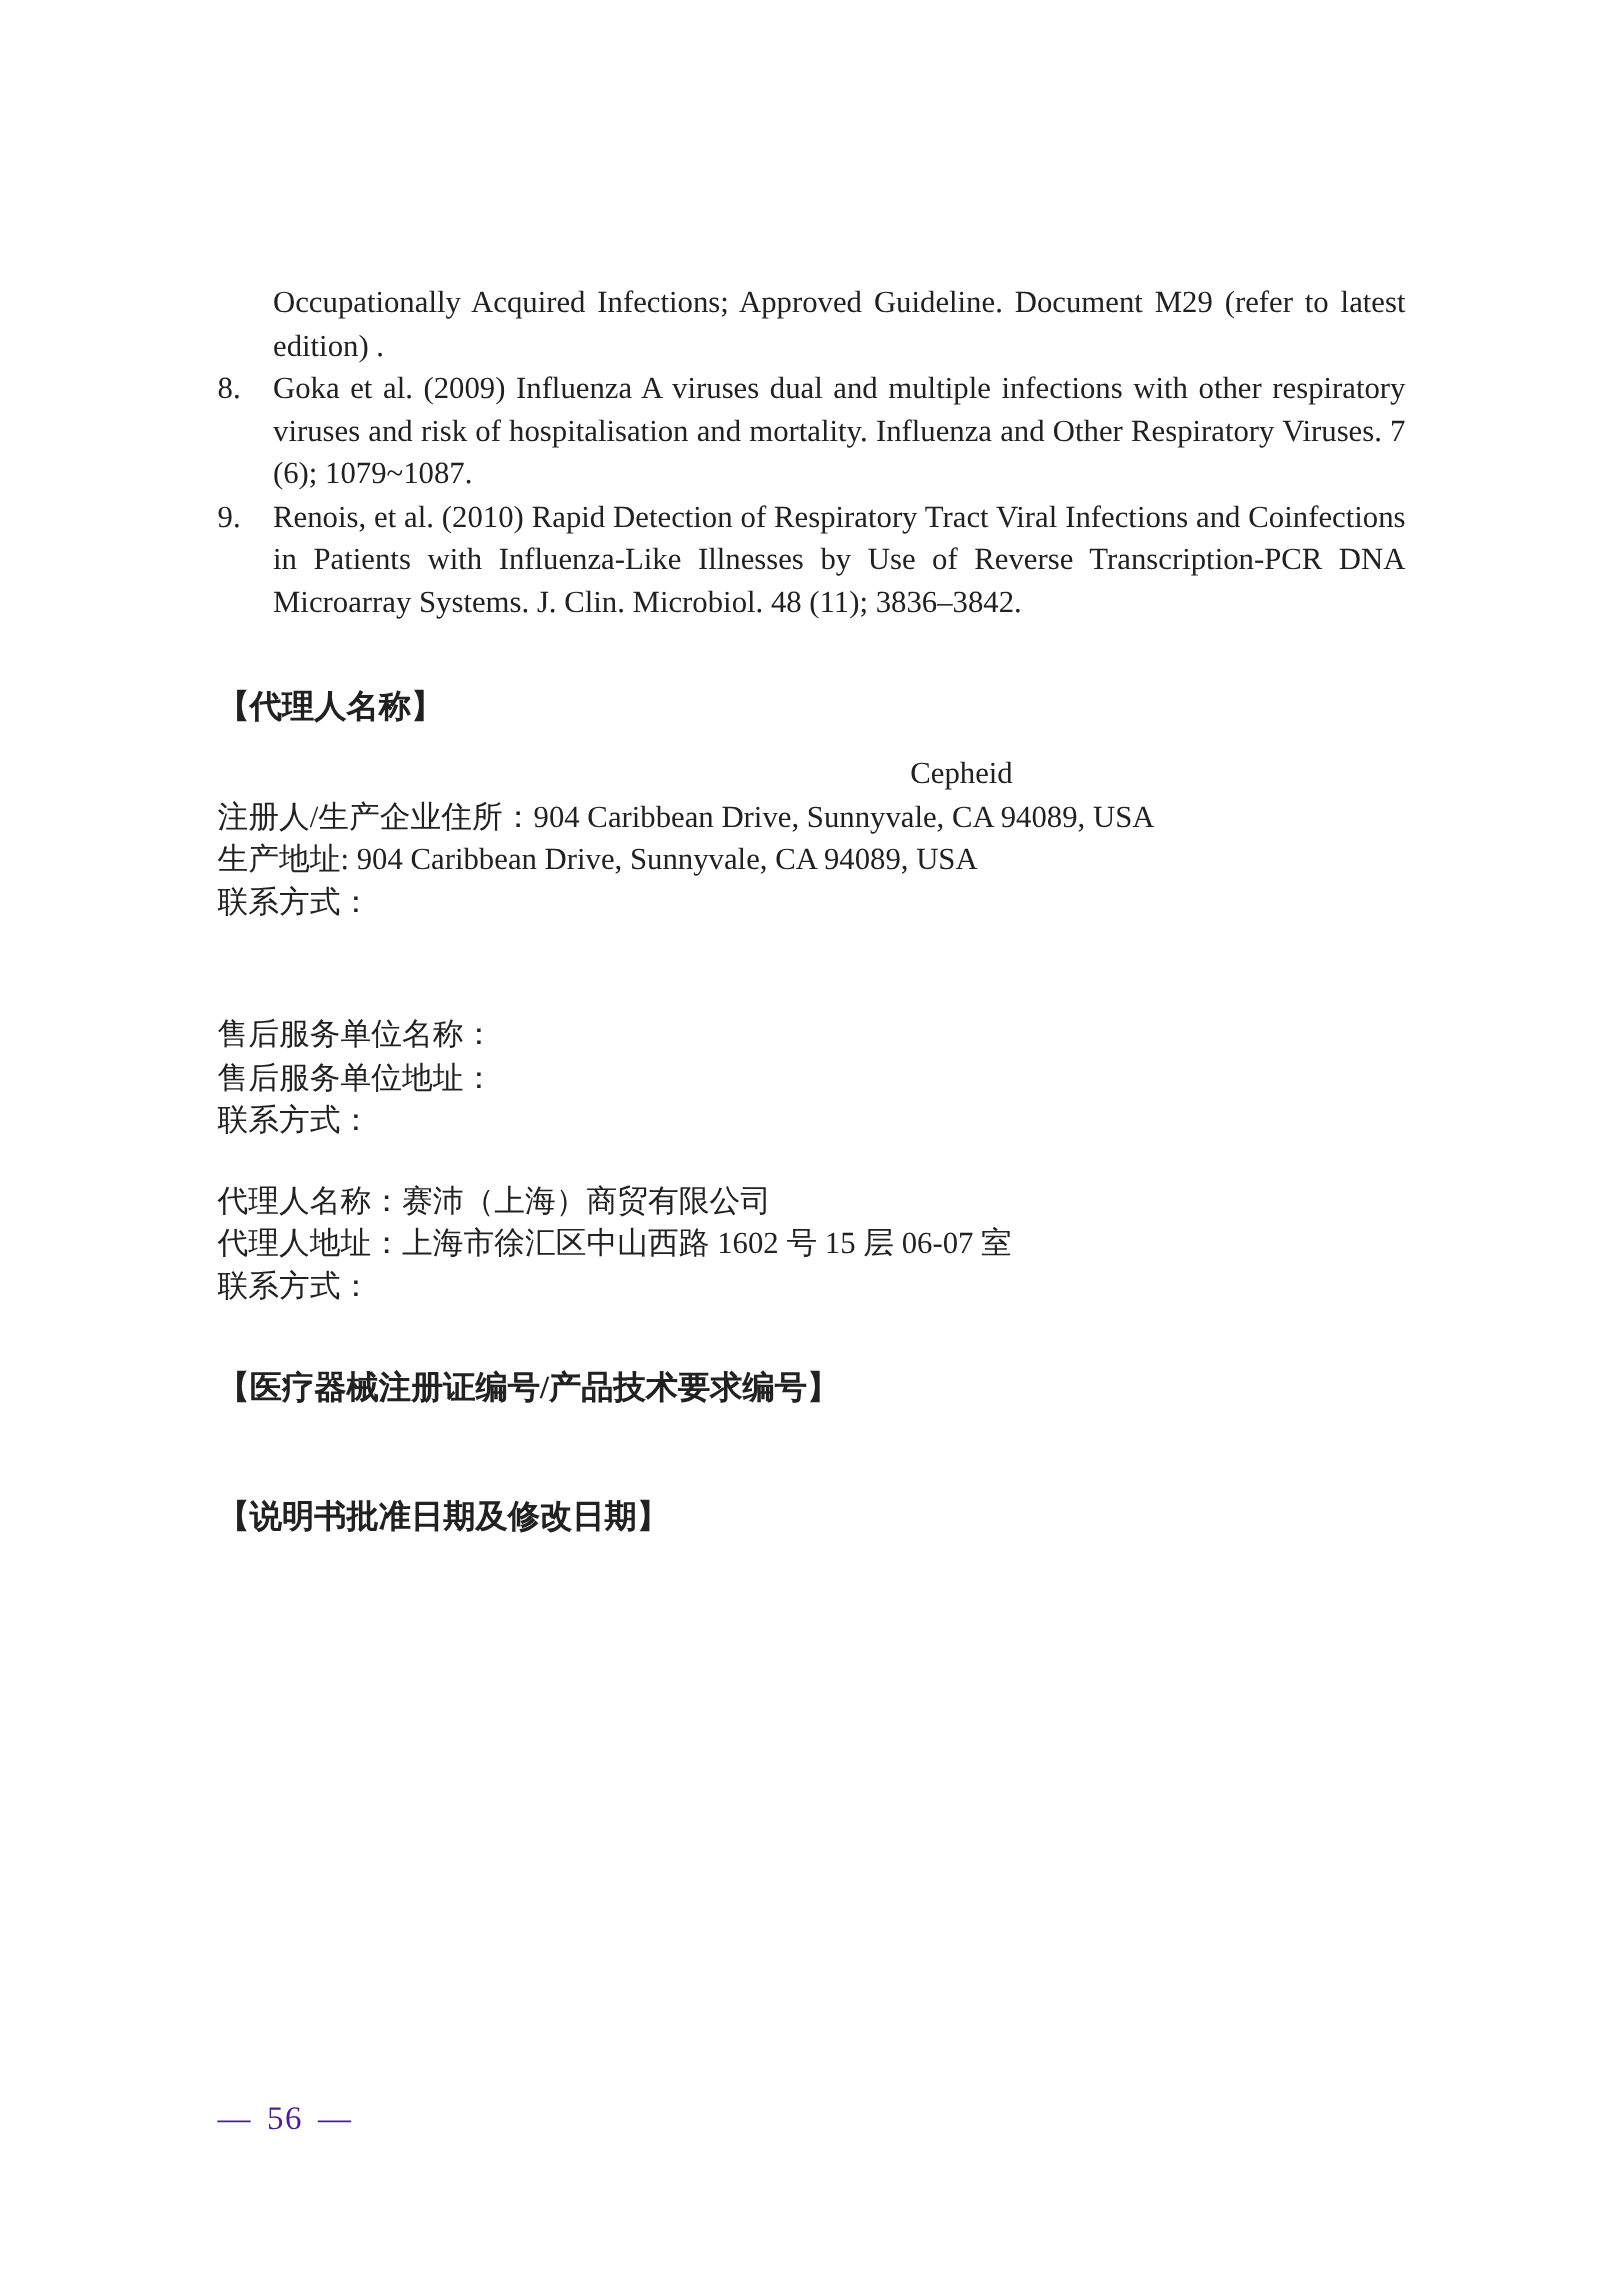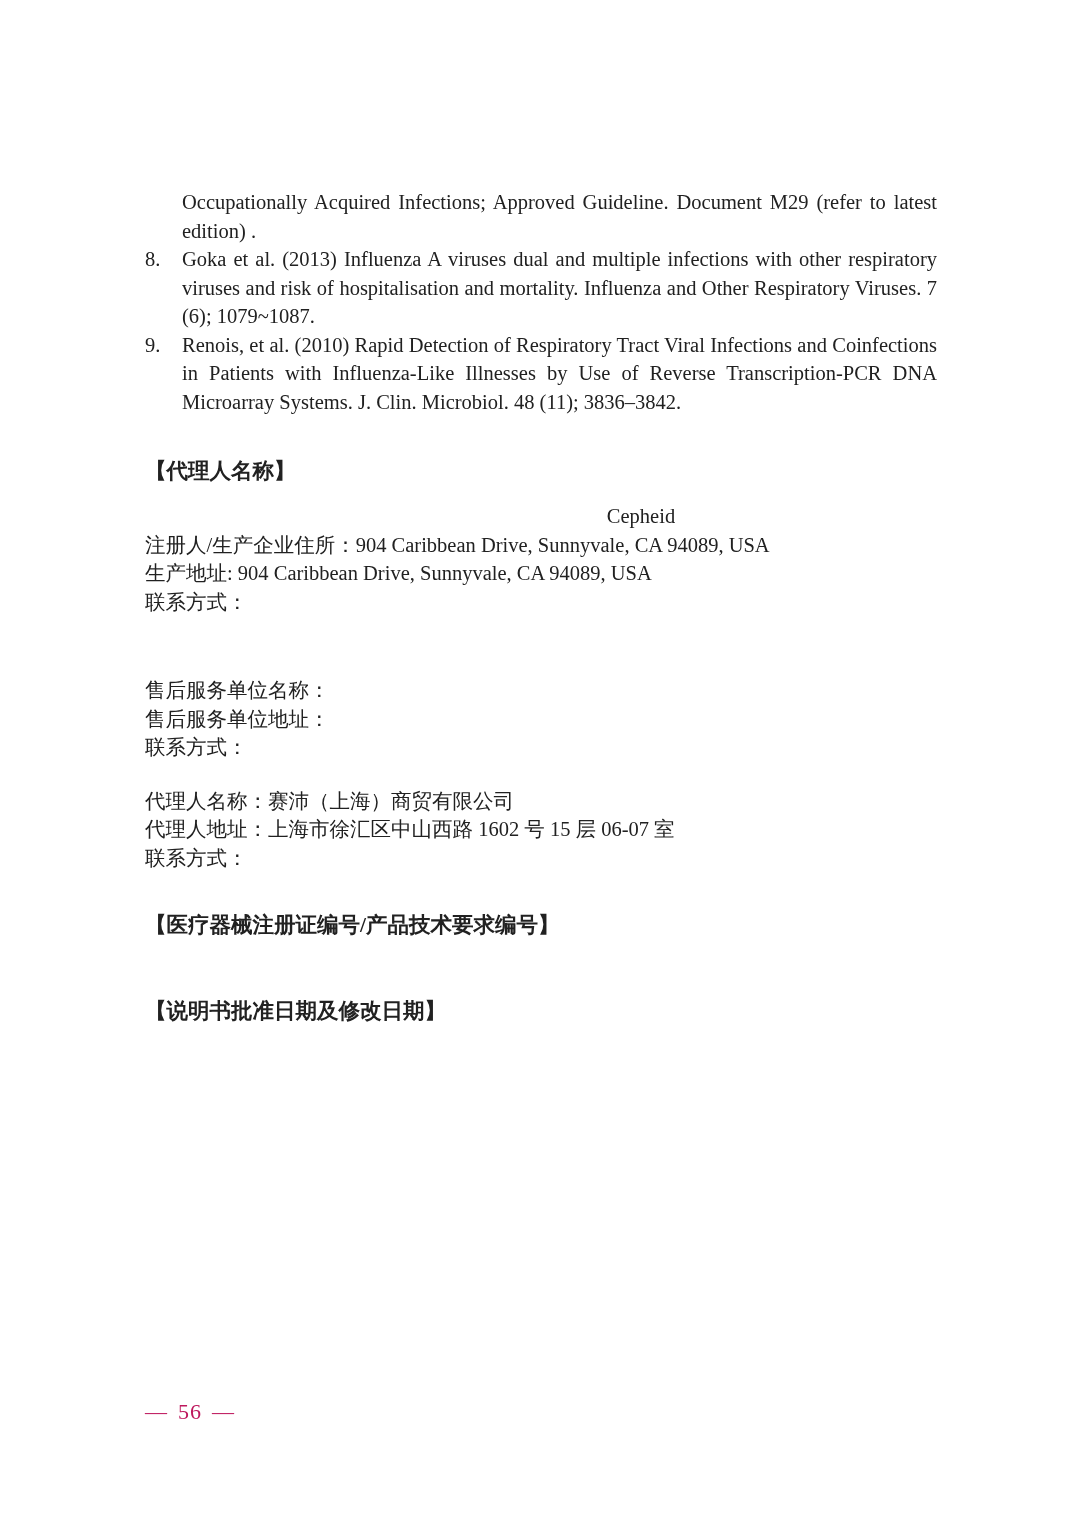--- a/index.html
+++ b/index.html
@@ -60,37 +60,37 @@
   }
   .gap-after-sales { margin-top: 60px; }
   .gap-agent      { margin-top: 25px; }
   
   .page-number {
     position: absolute;
     left: 145px;
     top: 1398px;
     font-size: 22px;
     line-height: 28px;
-    color: #be185d;
+    color: #4c1d95;
     letter-spacing: 1px;
   }
   .page-number .sp { display: inline-block; width: 10px; }
 </style>
 </head>
 <body>
 
 <div class="page">
   <div class="content">
 
     <div>
       <p class="ref-cont">Occupationally Acquired Infections; Approved Guideline. Document M29 (refer to latest edition) .</p>
 
       <div class="ref-item">
         <span class="ref-num">8.</span>
-        <span class="ref-text">Goka et al. (2013) Influenza A viruses dual and multiple infections with other respiratory viruses and risk of hospitalisation and mortality. Influenza and Other Respiratory Viruses. 7 (6); 1079~1087.</span>
+        <span class="ref-text">Goka et al. (2009) Influenza A viruses dual and multiple infections with other respiratory viruses and risk of hospitalisation and mortality. Influenza and Other Respiratory Viruses. 7 (6); 1079~1087.</span>
       </div>
 
       <div class="ref-item">
         <span class="ref-num">9.</span>
         <span class="ref-text">Renois, et al. (2010) Rapid Detection of Respiratory Tract Viral Infections and Coinfections in Patients with Influenza-Like Illnesses by Use of Reverse Transcription-PCR DNA Microarray Systems. J. Clin. Microbiol. 48 (11); 3836–3842.</span>
       </div>
 
     </div>
 
     <h2 class="section-heading h-basic">【代理人名称】</h2>

